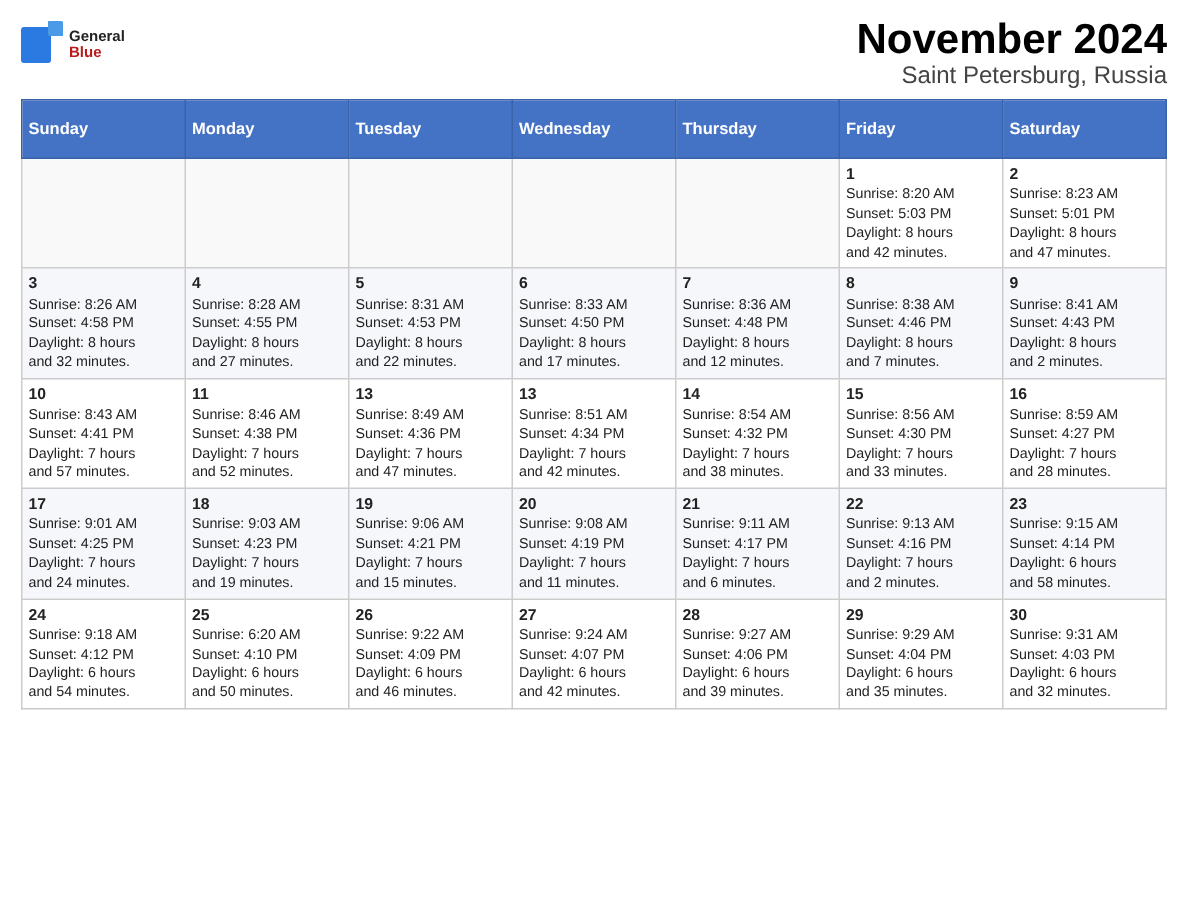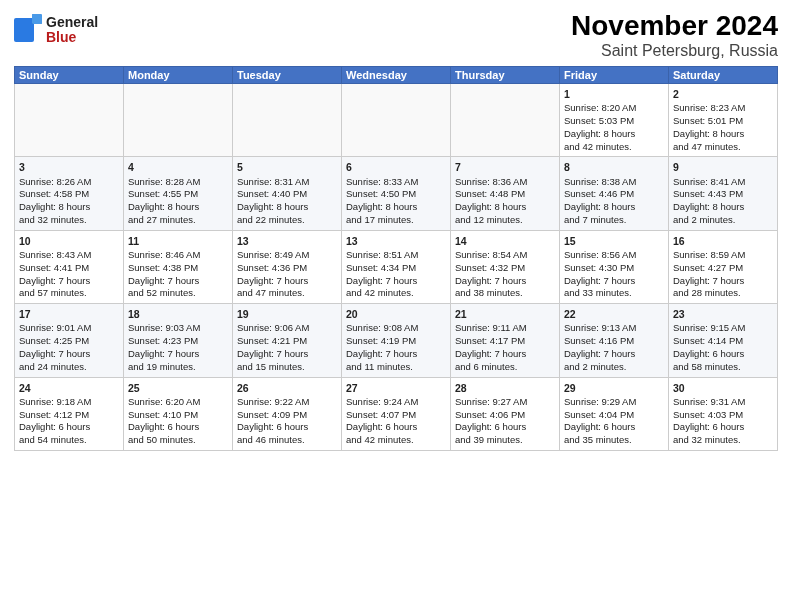--- a/index.html
+++ b/index.html
@@ -22,21 +22,21 @@
       margin-bottom: 6px;
     }
     .logo {
       display: flex;
       align-items: center;
       margin-top: 4px;
     }
     .logo-text {
       display: flex;
       flex-direction: column;
-      font-size: 14px;
+      font-size: 10px;
       font-weight: bold;
       color: #1a1a1a;
       line-height: 1.1;
     }
     .logo-text .general { color: #222; }
     .logo-text .blue { color: #b91c1c; }
     .title-block {
       text-align: right;
     }
     .title-block h1 {
@@ -50,21 +50,21 @@
       color: #444;
     }
     .calendar {
       width: 100%;
       border-collapse: collapse;
       font-size: 10px;
     }
     .calendar thead tr th {
       background: #4472C4;
       color: #fff;
-      padding: 2px 4px;
+      padding: 13px 4px;
       text-align: left;
       font-size: 11px;
       font-weight: bold;
       border: 1px solid #3a62aa;
     }
     .calendar tbody tr td {
       vertical-align: top;
       border: 1px solid #ccc;
       padding: 3px 4px;
       width: calc(100% / 7);
@@ -161,21 +161,21 @@
           <td>
             <span class="day-number">4</span>
             <div>Sunrise: 8:28 AM</div>
             <div>Sunset: 4:55 PM</div>
             <div>Daylight: 8 hours</div>
             <div>and 27 minutes.</div>
           </td>
           <td>
             <span class="day-number">5</span>
             <div>Sunrise: 8:31 AM</div>
-            <div>Sunset: 4:40 PM</div>
+            <div>Sunset: 4:53 PM</div>
             <div>Daylight: 8 hours</div>
             <div>and 22 minutes.</div>
           </td>
           <td>
             <span class="day-number">6</span>
             <div>Sunrise: 8:33 AM</div>
             <div>Sunset: 4:50 PM</div>
             <div>Daylight: 8 hours</div>
             <div>and 17 minutes.</div>
           </td>

